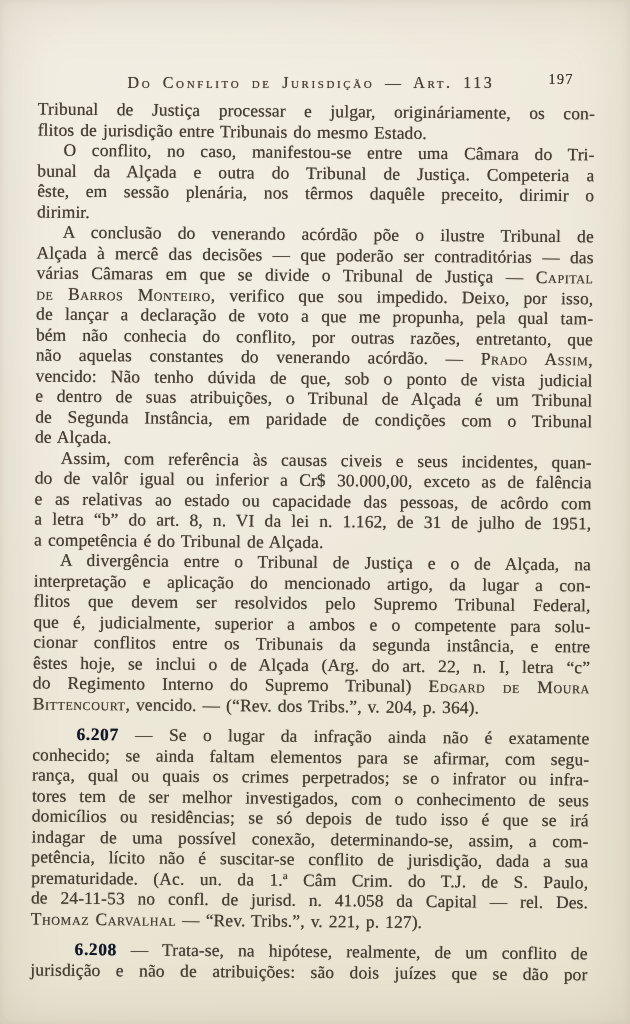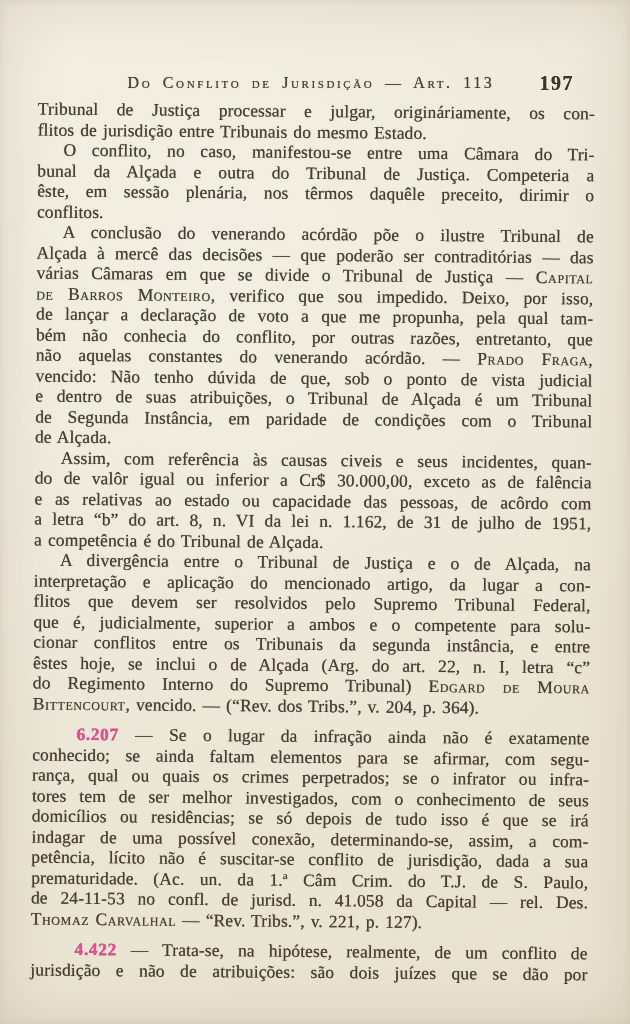--- a/index.html
+++ b/index.html
@@ -30,22 +30,22 @@
     font-size: 16px;
     letter-spacing: 2.6px;
     word-spacing: 4px;
     color: #45ancient;
     color: #463f33;
     text-shadow: 0 0 0.7px rgba(70,60,45,0.75);
   }
   .page-number {
     position: absolute;
     right: 22px; top: -2px;
-    font-weight: bold;
-    font-size: 20px;
+    font-weight: normal;
+    font-size: 14px;
     letter-spacing: 1.5px;
     color: #3c352b;
     text-shadow: 0 0 0.6px rgba(60,50,40,0.8);
   }
   .text-block {
     position: absolute;
     left: 38px; top: 101px;
     width: 557px;
     transform: rotate(0.5deg);
     transform-origin: 50% 0;
@@ -58,51 +58,51 @@
   .para { margin: 0; }
   .para.gap { margin-top: 10px; }
   .line {
     text-align: justify;
     text-align-last: justify;
   }
   .line.last-left { text-align-last: left; }
   .para.indent-normal .line:first-child { text-indent: 26px; }
   .para.indent-wide .line:first-child { text-indent: 44px; }
   .sc { font-variant: small-caps; letter-spacing: 0.6px; }
-  .b  { font-weight: bold; color: #ec4899; letter-spacing: 0.6px; }
+  .b  { font-weight: bold; color: #0f172a; letter-spacing: 0.6px; }
 </style>
 </head>
 <body>
 
 <div class="vignette"></div>
 
 <div class="header">
   <span class="header-title">Do Conflito de Jurisdição — Art. 113</span>
   <span class="page-number">197</span>
 </div>
 
 <div class="text-block">
     <div class="para indent-none">
       <div class="line"><span>Tribunal de Justiça processar e julgar, origináriamente, os con-</span></div>
       <div class="line last-left"><span>flitos de jurisdição entre Tribunais do mesmo Estado.</span></div>
     </div>
     <div class="para indent-normal">
       <div class="line"><span>O conflito, no caso, manifestou-se entre uma Câmara do Tri-</span></div>
       <div class="line"><span>bunal da Alçada e outra do Tribunal de Justiça. Competeria a</span></div>
       <div class="line"><span>êste, em sessão plenária, nos têrmos daquêle preceito, dirimir o</span></div>
-      <div class="line last-left"><span>conflitos.</span></div>
+      <div class="line last-left"><span>dirimir.</span></div>
     </div>
     <div class="para indent-normal">
       <div class="line"><span>A conclusão do venerando acórdão põe o ilustre Tribunal de</span></div>
       <div class="line"><span>Alçada à mercê das decisões — que poderão ser contraditórias — das</span></div>
       <div class="line"><span>várias Câmaras em que se divide o Tribunal de Justiça — </span><span class="sc">Capital</span></div>
       <div class="line"><span class="sc">de Barros Monteiro</span><span>, verifico que sou impedido. Deixo, por isso,</span></div>
       <div class="line"><span>de lançar a declaração de voto a que me propunha, pela qual tam-</span></div>
       <div class="line"><span>bém não conhecia do conflito, por outras razões, entretanto, que</span></div>
-      <div class="line"><span>não aquelas constantes do venerando acórdão. — </span><span class="sc">Prado Fraga</span><span>,</span></div>
+      <div class="line"><span>não aquelas constantes do venerando acórdão. — </span><span class="sc">Prado Assim</span><span>,</span></div>
       <div class="line"><span>vencido: Não tenho dúvida de que, sob o ponto de vista judicial</span></div>
       <div class="line"><span>e dentro de suas atribuições, o Tribunal de Alçada é um Tribunal</span></div>
       <div class="line"><span>de Segunda Instância, em paridade de condições com o Tribunal</span></div>
       <div class="line last-left"><span>de Alçada.</span></div>
     </div>
     <div class="para indent-normal">
       <div class="line"><span>Assim, com referência às causas civeis e seus incidentes, quan-</span></div>
       <div class="line"><span>do de valôr igual ou inferior a Cr$ 30.000,00, exceto as de falência</span></div>
       <div class="line"><span>e as relativas ao estado ou capacidade das pessoas, de acôrdo com</span></div>
       <div class="line"><span>a letra “b” do art. 8, n. VI da lei n. 1.162, de 31 de julho de 1951,</span></div>
@@ -124,16 +124,16 @@
       <div class="line"><span>rança, qual ou quais os crimes perpetrados; se o infrator ou infra-</span></div>
       <div class="line"><span>tores tem de ser melhor investigados, com o conhecimento de seus</span></div>
       <div class="line"><span>domicílios ou residências; se só depois de tudo isso é que se irá</span></div>
       <div class="line"><span>indagar de uma possível conexão, determinando-se, assim, a com-</span></div>
       <div class="line"><span>petência, lícito não é suscitar-se conflito de jurisdição, dada a sua</span></div>
       <div class="line"><span>prematuridade. (Ac. un. da 1.ª Câm Crim. do T.J. de S. Paulo,</span></div>
       <div class="line"><span>de 24-11-53 no confl. de jurisd. n. 41.058 da Capital — rel. Des.</span></div>
       <div class="line last-left"><span class="sc">Thomaz Carvalhal</span><span> — “Rev. Tribs.”, v. 221, p. 127).</span></div>
     </div>
     <div class="para indent-wide gap">
-      <div class="line"><span class="b">4.422</span><span> — Trata-se, na hipótese, realmente, de um conflito de</span></div>
+      <div class="line"><span class="b">6.208</span><span> — Trata-se, na hipótese, realmente, de um conflito de</span></div>
       <div class="line"><span>jurisdição e não de atribuições: são dois juízes que se dão por</span></div>
     </div>
   </div>
 
 </body></html>

